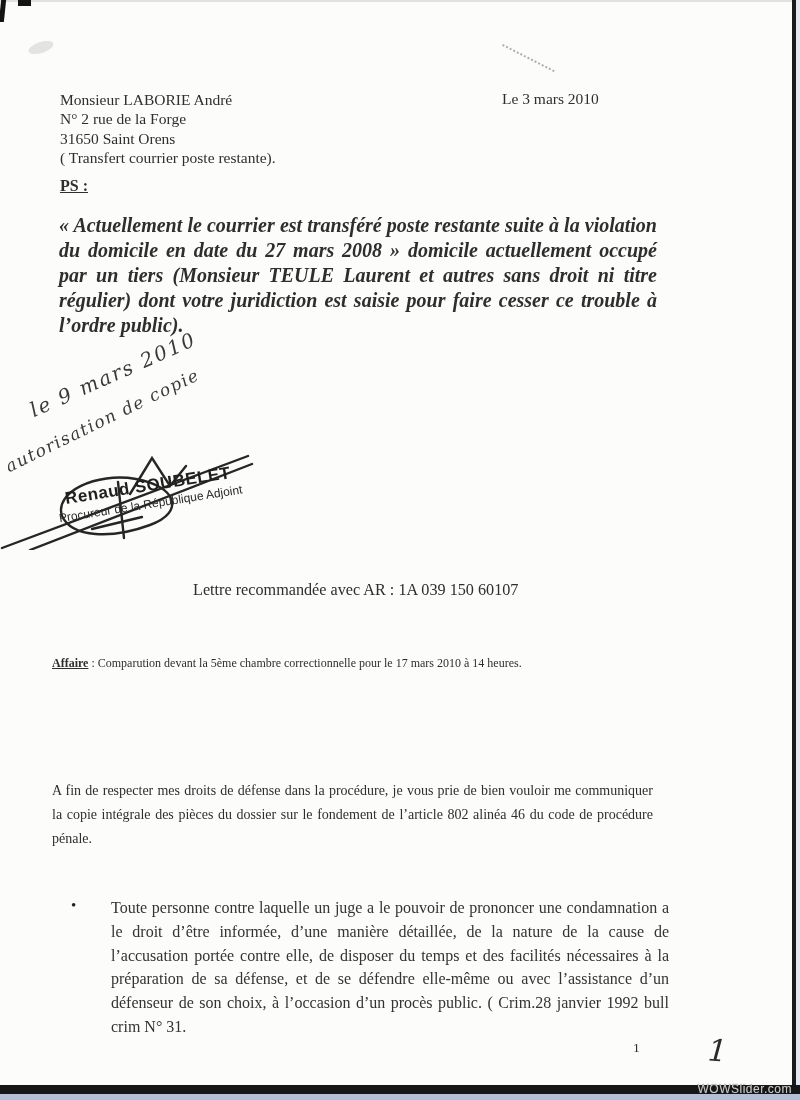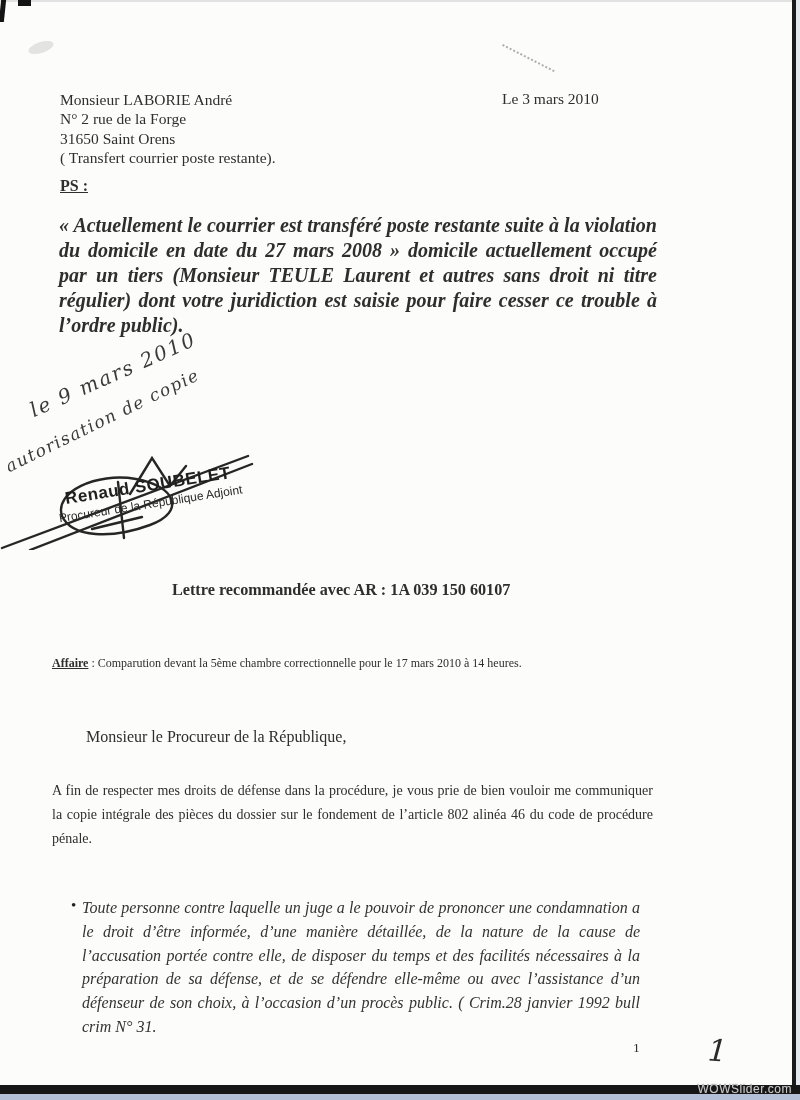--- a/index.html
+++ b/index.html
@@ -28,30 +28,30 @@
   .sender{left:60px;top:90px;font-size:15.5px;line-height:19.3px;}
   .date{left:502px;top:90px;font-size:15.5px;}
   .ps-heading{left:60px;top:177px;font-size:16px;font-weight:bold;}
   .ps-heading u{text-decoration:underline;}
   .ps-para{
     left:59px;top:213px;width:598px;
     font-size:20px;line-height:25px;font-style:italic;font-weight:bold;
     text-align:justify;white-space:normal;
   }
   .recipient{left:316px;top:415px;font-size:15.5px;line-height:19.4px;}
-  .registered{left:172px;top:581px;font-size:16.2px;font-weight:bold;}
+  .registered{left:193px;top:581px;font-size:16.2px;font-weight:normal;}
   .affaire{left:52px;top:652px;width:600px;font-size:12px;line-height:23px;white-space:normal;}
   .affaire .lbl,.texte .lbl{font-weight:bold;text-decoration:underline;}
   .salutation{left:86px;top:728px;font-size:16px;}
   .body-para{left:52px;top:779px;width:601px;font-size:14px;line-height:24px;text-align:justify;white-space:normal;}
   .texte{left:52px;top:854px;font-size:16px;}
   .bullet-dot{position:absolute;left:71px;top:897px;font-size:15px;color:#222;}
   .bullet-text{
-    position:absolute;left:82px;top:896px;width:558px;
-    font-size:16px;line-height:23.8px;font-style:italic;text-align:justify;color:#333;
+    position:absolute;left:111px;top:896px;width:558px;
+    font-size:16px;line-height:23.8px;text-align:justify;color:#333;
   }
   .page-num{left:633px;top:1040px;font-size:13.5px;}
   
   .handnote{position:absolute;font-family:"DejaVu Serif", serif;font-style:italic;color:#3a3a3a;}
   .handnote.l1{left:26px;top:400px;font-size:20px;letter-spacing:2px;transform:rotate(-24deg);transform-origin:left top;}
   .handnote.l2{left:2px;top:458px;font-size:17px;letter-spacing:1.5px;transform:rotate(-26deg);transform-origin:left top;}
   .sig-svg{position:absolute;left:0;top:398px;}
   .stamp{
     position:absolute;left:38px;top:476px;width:222px;text-align:center;
     transform:rotate(-9deg);transform-origin:center;
@@ -108,21 +108,20 @@
   <div class="stamp">
     <div class="nm">Renaud SOUBELET</div>
     <div class="tt">Procureur de la République Adjoint</div>
   </div>
 
 
   <div class="block registered">Lettre recommandée avec AR : 1A 039 150 60107</div>
 
   <div class="block affaire"><span class="lbl">Affaire</span><span> : Comparution devant la 5ème chambre correctionnelle pour le 17 mars 2010 à 14 heures.</span></div>
 
-  <div class="block salutation">Monsieur le Procureur de la République,</div>
 
   <div class="block body-para">A fin de respecter mes droits de défense dans la procédure, je vous prie de bien vouloir me communiquer la copie intégrale des pièces du dossier sur le fondement de l’article 802 alinéa 46 du code de procédure pénale.</div>
 
 
   <div class="bullet-dot">•</div>
   <div class="bullet-text">Toute personne contre laquelle un juge a le pouvoir de prononcer une condamnation a le droit d’être informée, d’une manière détaillée, de la nature de la cause de l’accusation portée contre elle, de disposer du temps et des facilités nécessaires à la préparation de sa défense, et de se défendre elle-même ou avec l’assistance d’un défenseur de son choix, à l’occasion d’un procès public. ( Crim.28 janvier 1992 bull crim N° 31.</div>
 
   <div class="block page-num">1</div>
   <div class="hand-one">1</div>
 

